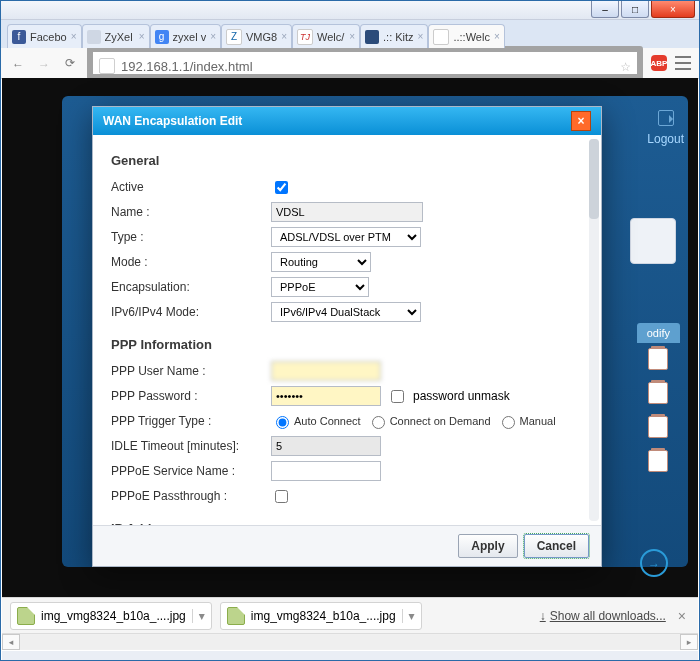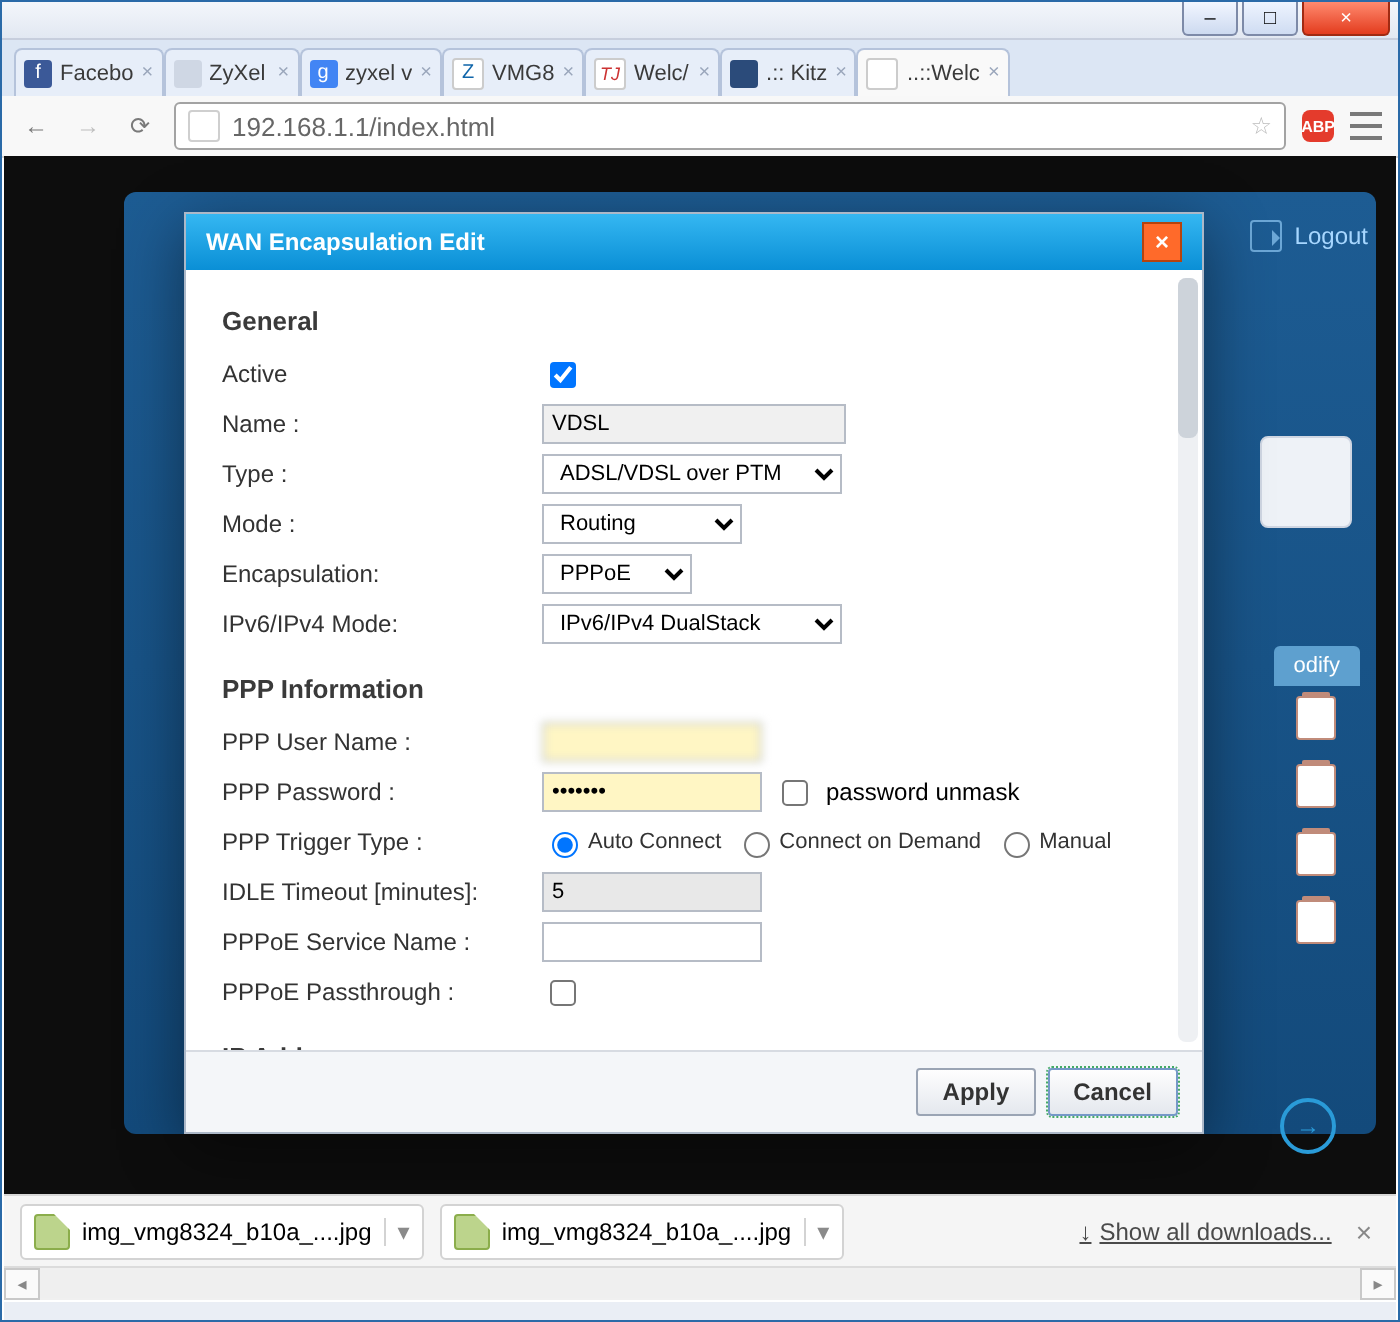--- a/index.html
+++ b/index.html
@@ -33,39 +33,39 @@
   .tab .fav { width:14px; height:14px; border-radius:2px; display:flex; align-items:center; justify-content:center; font-size:10px; color:#fff; flex:0 0 auto;}
   .tab .lbl { overflow:hidden; white-space:nowrap; text-overflow:clip; flex:1 1 auto;}
   .tab .x { color:#9aa6bb; font-size:10px; flex:0 0 auto;}
   
   .addr {
     height:30px; background:#f8f8f8; border-bottom:1px solid #d7d7d7; display:flex; align-items:center;
     gap:8px; padding:0 8px;
   }
   .nav-ico { width:18px; height:18px; display:flex; align-items:center; justify-content:center; color:#7a7a7a;}
   .omnibox {
-    flex:1; height:22px; border:1px solid #a3a3a3; border-radius:3px; background:#fff;
-    display:flex; align-items:center; gap:6px; padding:0 6px; color:#5f5f5f;
+    flex:1; height:22px; border:6px solid #a3a3a3; border-radius:3px; background:#fff;
+    display:flex; align-items:flex-end; gap:6px; padding:0 6px; color:#5f5f5f;
   }
   .omnibox .page-ico { width:14px; height:14px; border:1px solid #cfcfcf; border-radius:2px;}
   .omnibox .urltext { flex:1; font-size:13px; color:#676767;}
   .star{color:#bcbcbc;}
   .abp{ width:16px;height:16px;background:#e43b2c;border-radius:4px;color:#fff;font-size:8px;font-weight:bold;display:flex;align-items:center;justify-content:center;}
   .menu-lines{ width:16px; height:14px; display:flex;flex-direction:column;justify-content:space-between;}
   .menu-lines span{background:#7a7a7a;height:2px;width:100%;display:block;}
   
   .viewport {
     position:absolute; left:1px; right:1px; top:77px; bottom:63px; background:#0d0d0d; overflow:hidden;
   }
   .router-chrome {
     position:absolute; left:60px; right:10px; top:18px; bottom:30px;
     background:linear-gradient(#1d5c93,#134a7b); border-radius:6px;
   }
   .logout-area{
-    position:absolute; right:14px; top:32px; color:#a7d7ff; font-size:12px; display:flex; align-items:center; gap:6px;
+    position:absolute; right:14px; top:32px; color:#a7d7ff; font-size:12px; display:flex; align-items:center; gap:6px;flex-direction:column;
   }
   .logout-area .lico{ width:14px;height:14px;border:1px solid #6ca7d6;border-radius:2px;position:relative;}
   .logout-area .lico::after{content:'';position:absolute;right:-4px;top:4px;border:4px solid transparent;border-left-color:#6ca7d6;}
   .side-btn{
     position:absolute; right:22px; top:140px; width:44px;height:44px;border:1px solid #cfd6e2;border-radius:4px;background:#eef2f7;
   }
   .modify-tag{
     position:absolute; right:18px; top:245px; background:#5ea0cf;color:#fff;padding:4px 10px;border-radius:3px 3px 0 0;font-size:11px;
   }
   .modify-stack{ position:absolute; right:30px; top:270px; display:flex; flex-direction:column; gap:12px;}
@@ -251,21 +251,21 @@
         </div>
         <div class="row">
           <div class="lab">Mode :</div>
           <div class="val">
               <select class="sel" style="width:100px"><option>Routing</option></select>
             </div>
         </div>
         <div class="row">
           <div class="lab">Encapsulation:</div>
           <div class="val">
-              <select class="sel" style="width:75px"><option>PPPoE</option></select>
+              <select class="sel" style="width:98px"><option>PPPoE</option></select>
             </div>
         </div>
         <div class="row">
           <div class="lab">IPv6/IPv4 Mode:</div>
           <div class="val">
               <select class="sel" style="width:150px"><option>IPv6/IPv4 DualStack</option></select>
             </div>
         </div>
 
         <h3 class="sect" style="margin-top:14px">PPP Information</h3>

